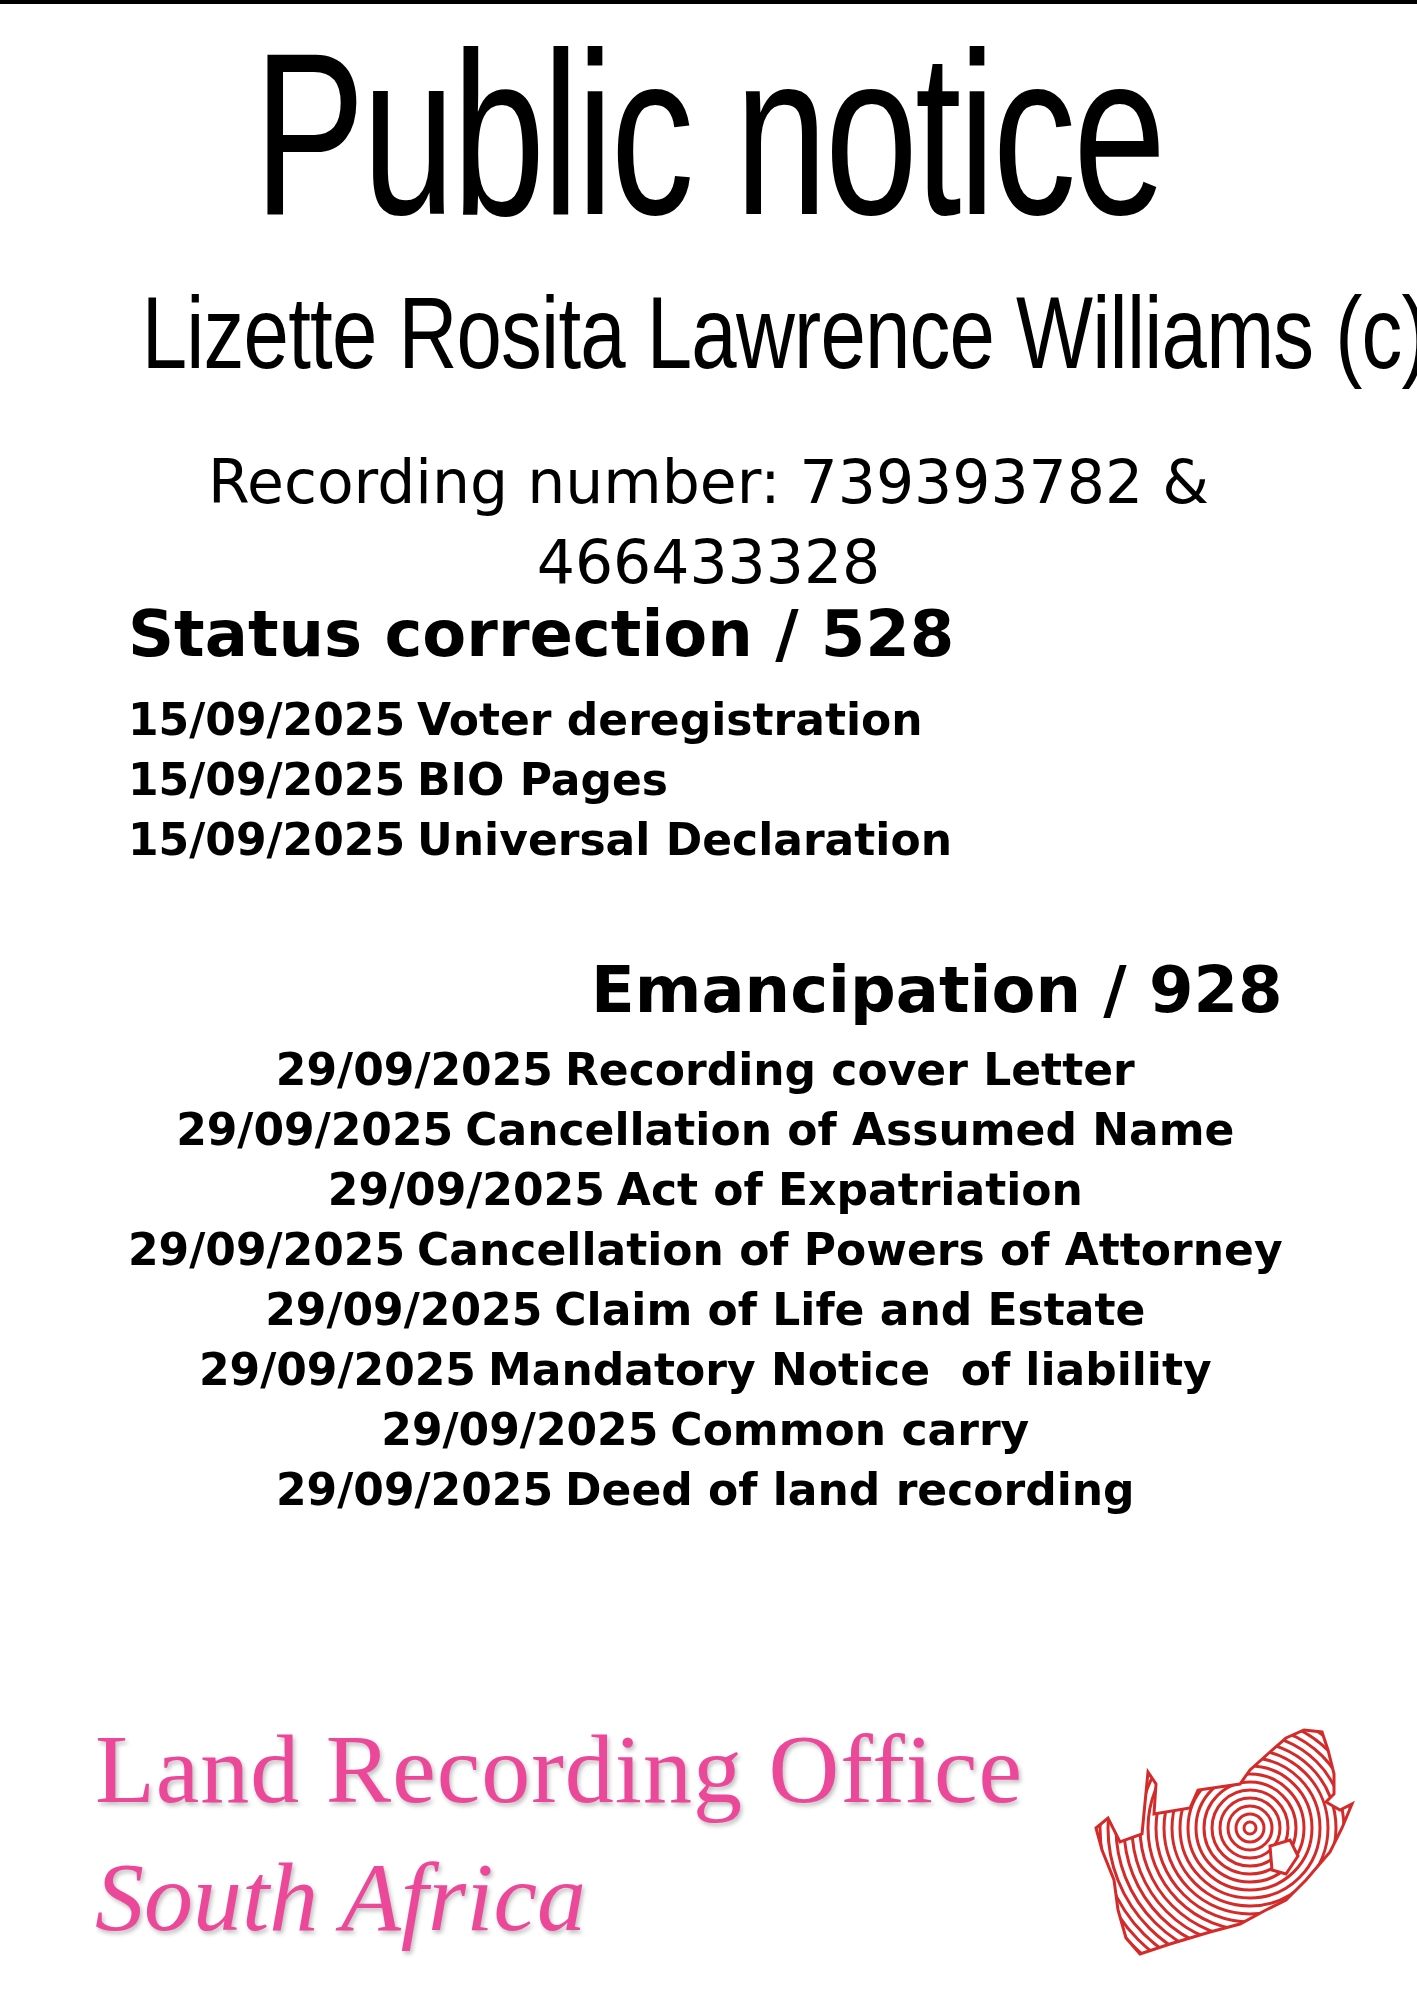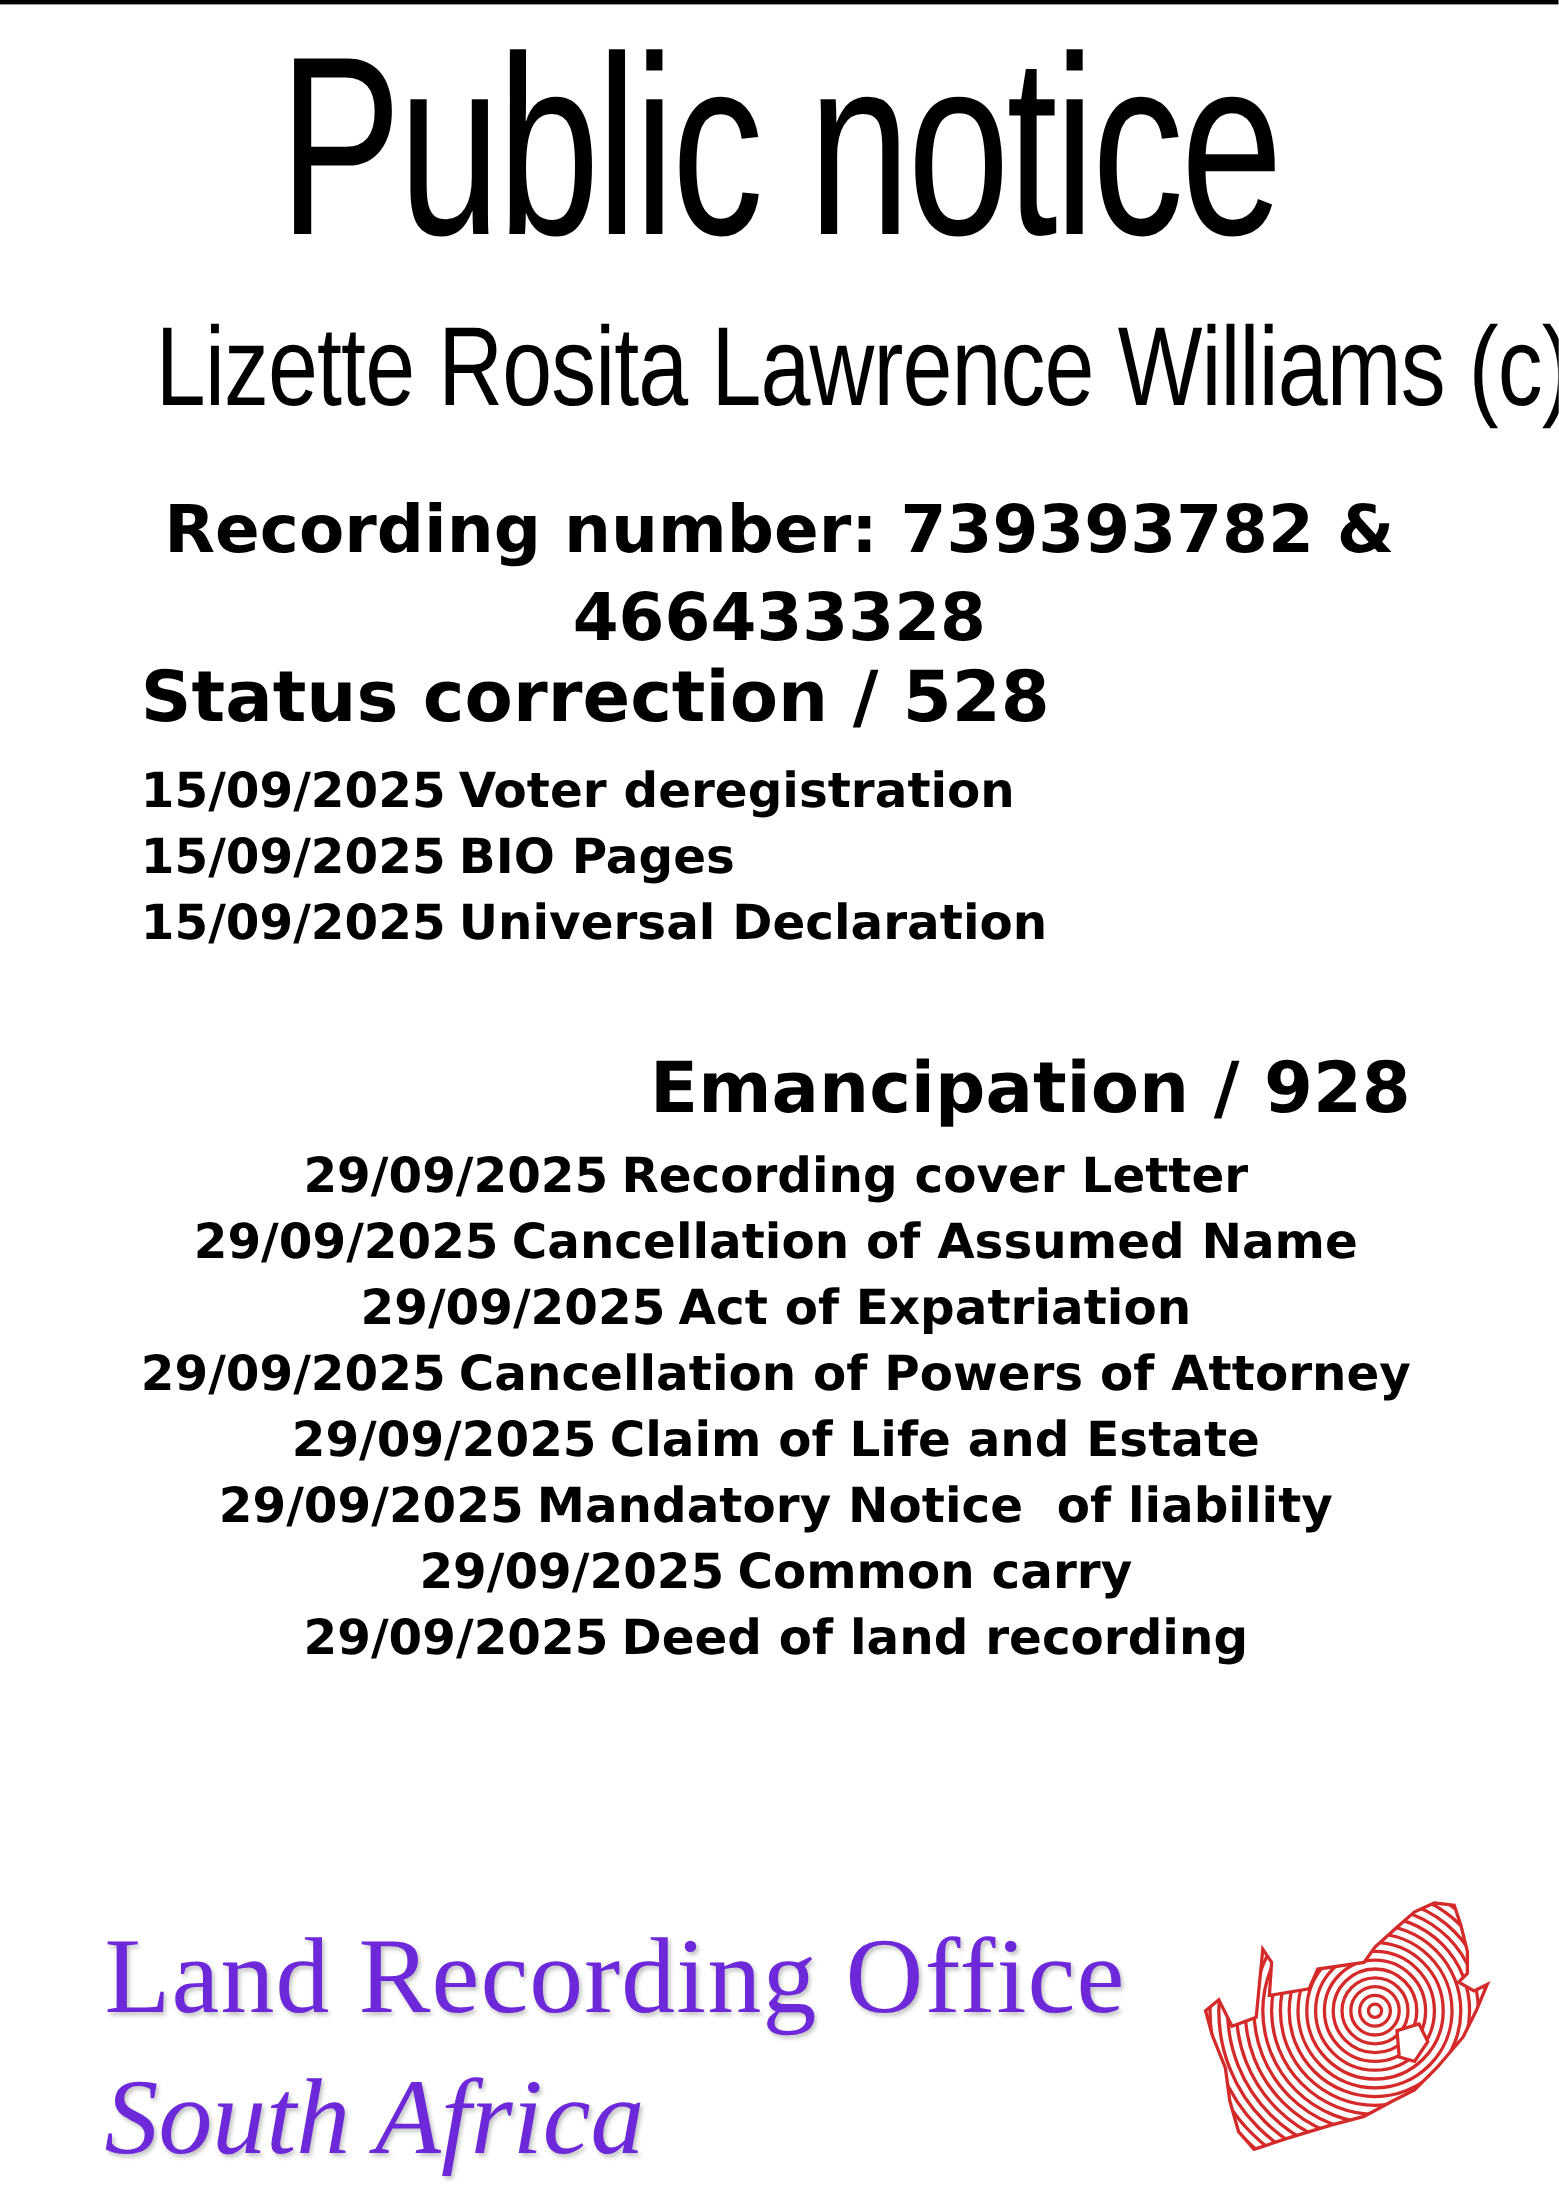--- a/index.html
+++ b/index.html
@@ -47,21 +47,21 @@
       transform-origin: center top;
       white-space: nowrap;
       letter-spacing: -1px;
     }
     .recording {
       position: absolute;
       left: 0; top: 442px;
       width: 1417px;
       text-align: center;
       font-family: "DejaVu Sans", sans-serif;
-      font-weight: 700;
+      font-weight: 400;
       font-size: 60px;
       line-height: 80px;
     }
     .recording span { display: block; }
     .section {
       position: absolute;
       left: 128px;
       font-family: "DejaVu Sans", sans-serif;
       font-weight: 700;
     }
@@ -78,24 +78,23 @@
     }
     .entry .date { margin-right: 12px; }
     #section-status { top: 598px; }
     #section-status .entries { margin-top: 20px; }
     #section-emancipation { top: 954px; }
     #section-emancipation .entries { margin-top: 14px; text-align: center; }
 
     .footer {
       position: absolute;
       left: 95px; top: 1720px;
-      color: #6d28d9;
+      color: #ec4899;
       font-family: "Liberation Serif", serif;
       text-shadow: 2px 3px 4px rgba(0,0,0,0.25);
-      margin-top: 28px;
     }
     .footer-line1 {
       font-size: 98px;
       line-height: 1;
       white-space: nowrap;
       letter-spacing: 1px;
     }
     .footer-line2 {
       font-size: 98px;
       font-style: italic;

